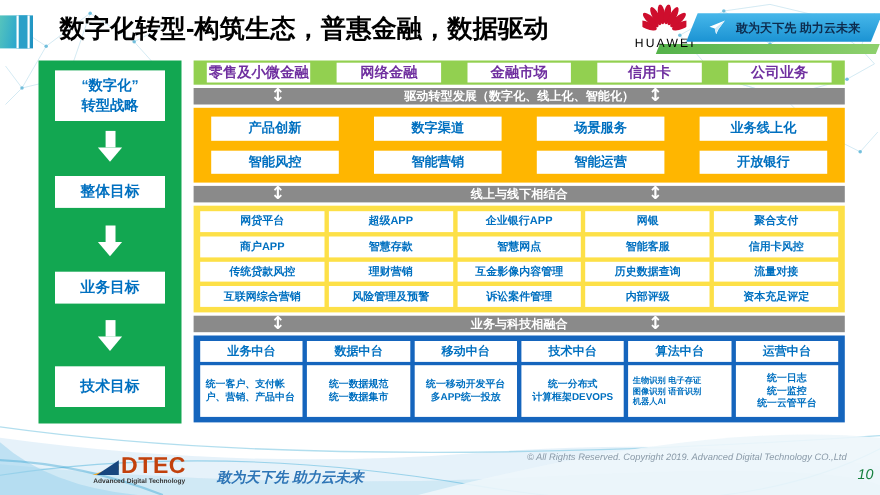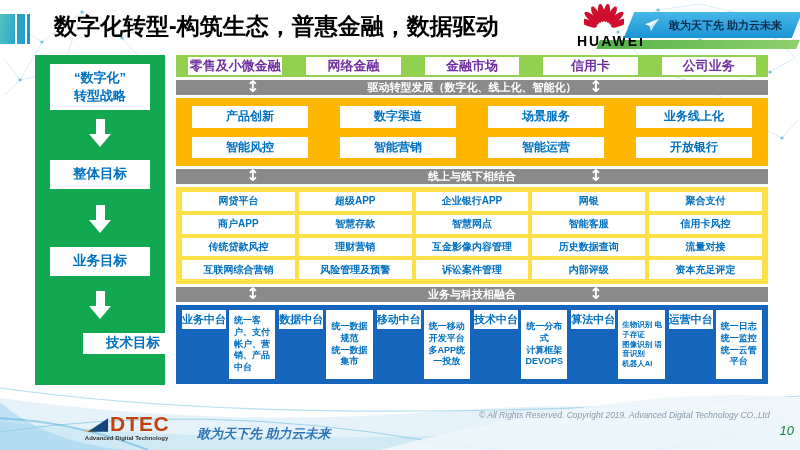--- a/index.html
+++ b/index.html
@@ -7,38 +7,38 @@
          font-family:"Liberation Sans","DejaVu Sans",sans-serif;}
   .slide svg.bg{position:absolute;left:0;top:0;pointer-events:none;}
 
   
   .title-accent{position:absolute;left:0;top:14px;width:30px;height:30px;
     background:linear-gradient(100deg,#56c4bd 0%,#2ba7cd 55%,#1f90c0 100%);}
   .title-accent::after{content:"";position:absolute;right:3px;top:0;bottom:0;width:8px;
     border-left:2px solid #fff;border-right:2px solid #fff;background:#2aa0c8;}
   .page-title{position:absolute;left:54px;top:11px;font-size:23px;font-weight:bold;color:#000;}
   .huawei{position:absolute;left:577px;top:4px;width:54px;text-align:center;}
-  .huawei-label{font-size:14px;font-weight:bold;letter-spacing:2px;color:#000;margin-top:-2px;}
+  .huawei-label{font-size:11px;font-weight:normal;letter-spacing:2px;color:#000;margin-top:-2px;}
   .green-underbar{position:absolute;left:598px;top:40px;width:200px;height:9px;
     background:linear-gradient(90deg,#54b24a,#8ed06d);transform:skewX(-22deg);}
   .slogan-banner{position:absolute;left:629px;top:12px;width:168px;height:26px;
     background:linear-gradient(180deg,#47b7ea,#1b93d3);transform:skewX(-22deg);}
   .slogan-inner{transform:skewX(22deg);display:flex;align-items:center;gap:9px;
     height:100%;padding-left:15px;}
   .slogan-text{font-size:11px;font-weight:bold;color:#0d2c4e;white-space:nowrap;}
 
   
   .sidebar{position:absolute;left:35px;top:55px;width:130px;height:330px;background:#12a751;}
   .side-box{position:absolute;left:15px;width:100px;background:#fff;color:#0070c0;font-weight:bold;
     display:flex;align-items:center;justify-content:center;text-align:center;
     white-space:pre-line;line-height:1.35;}
   .sb1{top:9px;height:46px;font-size:13px;}
   .sb2{top:105px;height:29px;font-size:13.5px;}
   .sb3{top:192px;height:29px;font-size:13.5px;}
-  .sb4{top:278px;height:21px;font-size:13.5px;margin-left:33px;}
+  .sb4{top:278px;height:37px;font-size:13.5px;}
   .side-arrow{position:absolute;left:50%;transform:translateX(-50%);}
   .sa1{top:64px;} .sa2{top:150px;} .sa3{top:236px;}
   .side-arrow .stem{width:9px;height:15px;background:#fff;margin:0 auto;}
   .side-arrow .head{width:0;height:0;border-left:11px solid transparent;
     border-right:11px solid transparent;border-top:13px solid #fff;}
 
   
   .main{position:absolute;left:176px;top:55px;width:592px;}
   .band{position:relative;margin-bottom:3px;box-sizing:border-box;}
   .box{background:#fff;display:flex;align-items:center;justify-content:center;
@@ -52,21 +52,21 @@
     font-family:"DejaVu Sans",sans-serif;}
   .ud-l{left:70px;} .ud-r{left:413px;}
   .band-yellow{height:68px;background:#ffb600;display:grid;grid-template-columns:repeat(4,1fr);
     grid-template-rows:1fr 1fr;column-gap:32px;row-gap:9px;padding:8px 16px;}
   .band-yellow .box{font-size:12px;}
   .band-blue{height:97px;background:#fde047;display:grid;grid-template-columns:repeat(5,1fr);
     grid-template-rows:repeat(4,1fr);gap:4px;padding:5px 6px;}
   .band-blue .box{font-size:10px;}
   .band-dark{height:79px;background:#1565bd;display:grid;grid-template-columns:repeat(6,1fr);
     gap:4px;padding:5px 6px;}
-  .mp-col{display:flex;flex-direction:row;gap:3px;min-width:0;}
+  .mp-col{display:flex;flex-direction:column;gap:3px;min-width:0;}
   .mp-head{background:#fff;color:#0070c0;font-size:11px;font-weight:bold;height:19px;flex:none;
     display:flex;align-items:center;justify-content:center;}
   .mp-desc{background:#fff;color:#0070c0;font-size:9px;font-weight:bold;flex:1;
     display:flex;align-items:center;justify-content:center;text-align:center;
     white-space:pre-line;line-height:1.3;padding:2px;overflow:hidden;}
   .mp-col:nth-child(1) .mp-desc{white-space:normal;text-align:left;padding:2px 5px;}
   .mp-col:nth-child(5) .mp-desc{font-size:7.5px;text-align:left;justify-content:flex-start;padding-left:4px;}
 
   
   .adtec{position:absolute;left:84px;top:415px;}

